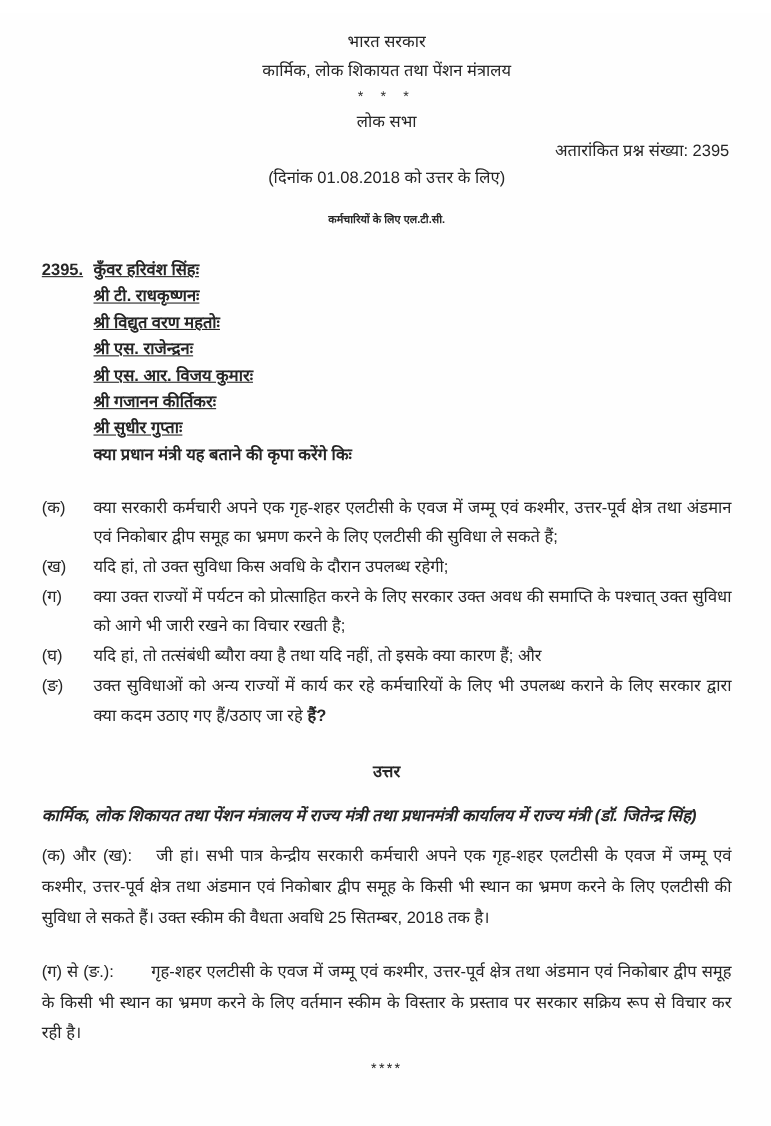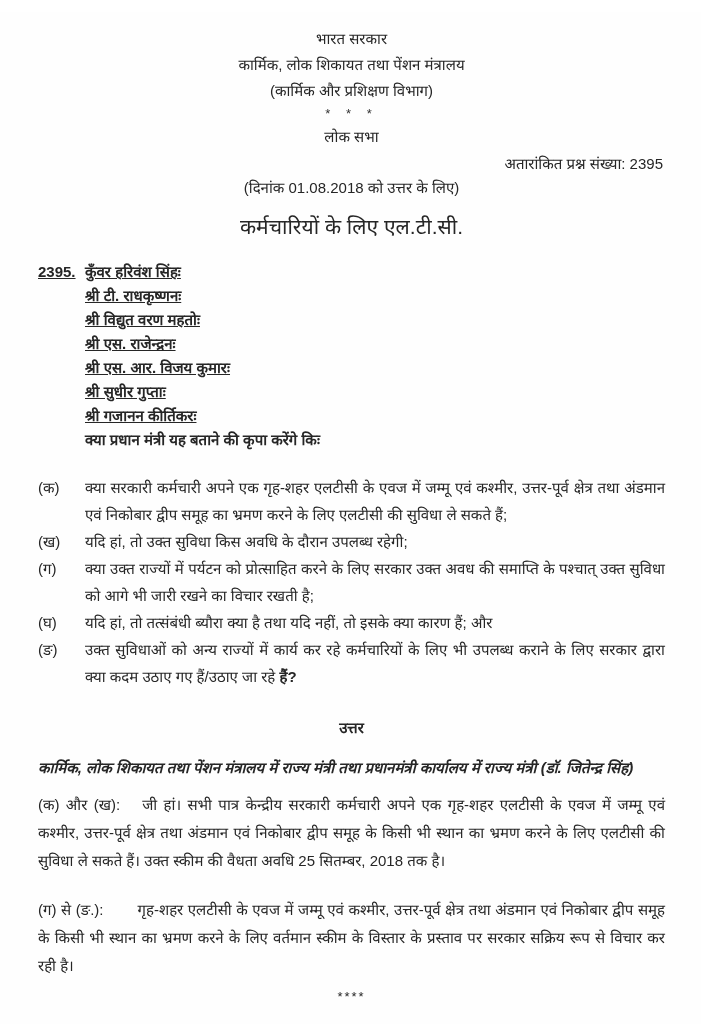--- a/index.html
+++ b/index.html
@@ -21,21 +21,21 @@
   .bold   { font-weight:bold; }
 
   
   .hdr-line { line-height:26px; }
   .stars { line-height:20px; letter-spacing:6px; font-size:13px; color:#333; }
   .house { line-height:26px; margin-bottom:2px; }
 
   .qno-line  { line-height:24px; padding-right:2px; }
   .date-line { line-height:24px; }
 
-  .doc-title { line-height:26px; font-weight:normal; margin-top:14px; font-size:21px; }
+  .doc-title { line-height:26px; font-weight:bold; margin-top:14px; font-size:10px; }
 
   
   .members { margin-top:20px; }
   .member-row { display:flex; line-height:24px; font-weight:bold;text-decoration:underline; }
   .member-num { width:47px; flex:0 0 47px; }
   .preamble { margin-left:47px; line-height:24px; font-weight:bold; }
 
   
   .questions { margin-top:22px; }
   .q-item { display:flex; line-height:27px; text-align:justify; }
@@ -56,21 +56,20 @@
 
   .footer-stars { margin-top:4px; line-height:26px; letter-spacing:2px; font-size:13px; }
 </style>
 </head>
 <body>
 
 <div class="page">
 
   <div class="hdr-line center">भारत सरकार</div>
   <div class="hdr-line center">कार्मिक, लोक शिकायत तथा पेंशन मंत्रालय</div>
-  <div class="hdr-line center">(कार्मिक और प्रशिक्षण विभाग)</div>
   <div class="stars center">* * *</div>
   <div class="house center">लोक सभा</div>
 
   <div class="qno-line right">अतारांकित प्रश्न संख्या: 2395</div>
   <div class="date-line center">(दिनांक 01.08.2018  को उत्तर के लिए)</div>
 
   <div class="doc-title center">कर्मचारियों के लिए एल.टी.सी.</div>
 
   <div class="members">
     <div class="member-row">
@@ -88,25 +87,25 @@
     <div class="member-row">
       <span class="member-num"></span>
       <span>श्री एस. राजेन्द्रनः</span>
     </div>
     <div class="member-row">
       <span class="member-num"></span>
       <span>श्री एस. आर. विजय कुमारः</span>
     </div>
     <div class="member-row">
       <span class="member-num"></span>
-      <span>श्री सुधीर गुप्ताः</span>
+      <span>श्री गजानन कीर्तिकरः</span>
     </div>
     <div class="member-row">
       <span class="member-num"></span>
-      <span>श्री गजानन कीर्तिकरः</span>
+      <span>श्री सुधीर गुप्ताः</span>
     </div>
     <div class="preamble">क्या प्रधान मंत्री यह बताने की कृपा करेंगे किः</div>
   </div>
 
   <div class="questions">
     <div class="q-item">
       <span class="q-label">(क)</span>
       <span class="q-text">क्या सरकारी कर्मचारी अपने एक गृह-शहर एलटीसी के एवज में जम्मू एवं कश्मीर, उत्तर-पूर्व क्षेत्र तथा अंडमान एवं निकोबार द्वीप समूह का भ्रमण करने के लिए एलटीसी की सुविधा ले सकते हैं;</span>
     </div>
     <div class="q-item">

